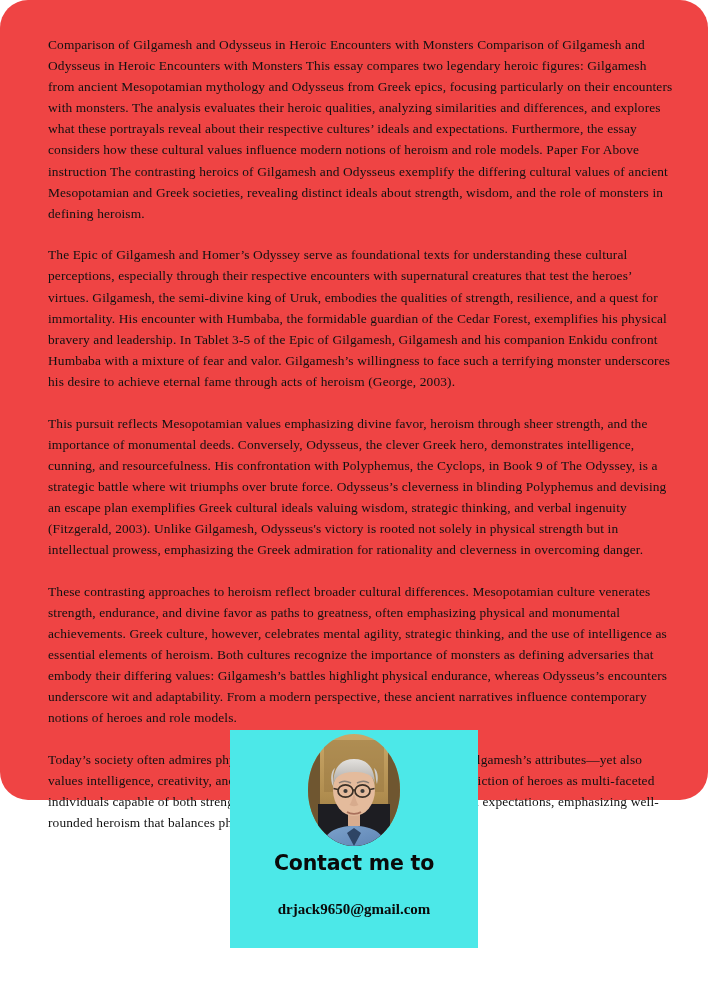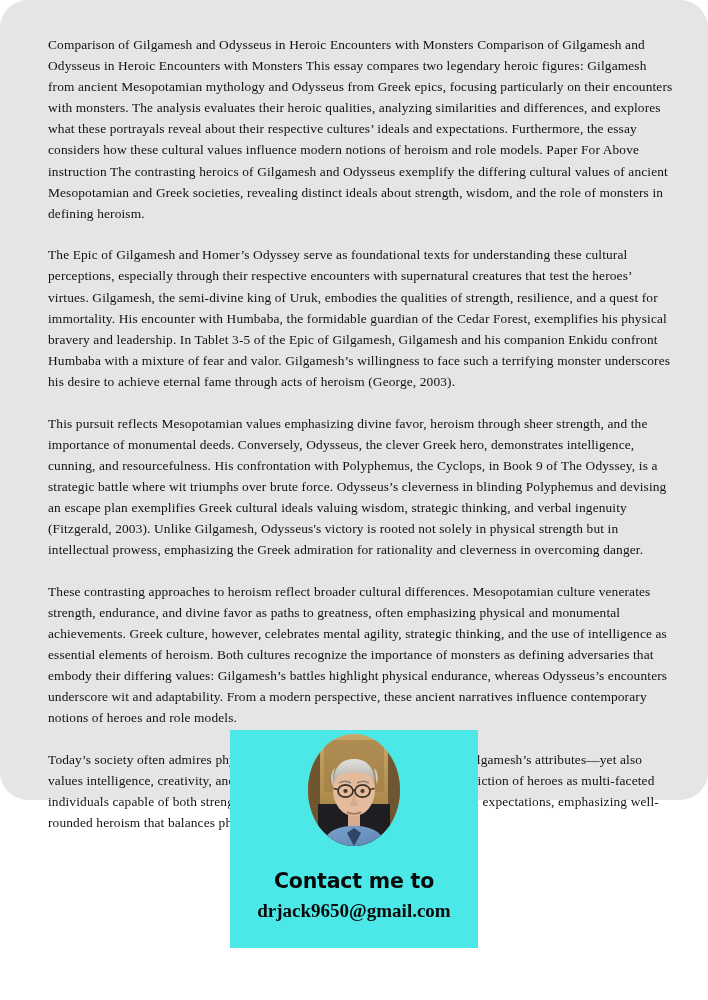--- a/index.html
+++ b/index.html
@@ -13,21 +13,21 @@
     height: 1000px;
     overflow: hidden;
     font-family: "Liberation Serif", "DejaVu Serif", serif;
     color: #0c0c0c;
     position: relative;
   }
   #page {
     position: relative;
     width: 708px;
     height: 800px;
-    background: #e5e5e5;
+    background: #ef4444;
     box-sizing: border-box;
     border-radius: 28px;
   }
   .doc-body {
     position: absolute;
     left: 48px;
     top: 34px;
     width: 625px;
   }
   .para {
@@ -59,36 +59,36 @@
     height: 112px;
     margin-top: 4px;
     border-radius: 50%;
     overflow: hidden;
     position: relative;
     flex: none;
   }
   .promo-avatar svg { display: block; width: 100%; height: 100%; }
 
   .promo-headline {
-    margin-top: 23px;
+    margin-top: 5px;
     text-align: center;
     font-family: "DejaVu Sans", "Liberation Sans", sans-serif;
     font-weight: bold;
     font-size: 20.5px;
     line-height: 25px;
     color: #0a0a0a;
     letter-spacing: -0.2px;
   }
   .promo-headline .line2 { display: block; }
   .promo-email {
-    margin-top: 6px;
+    margin-top: 22px;
     text-align: center;
     font-family: "Liberation Serif", "DejaVu Serif", serif;
     font-weight: bold;
-    font-size: 19px;
+    font-size: 15px;
     line-height: 22px;
     color: #0a0a0a;
   }
 </style>
 </head>
 <body>
 
 <div id="page">
 
   <div class="doc-body">

